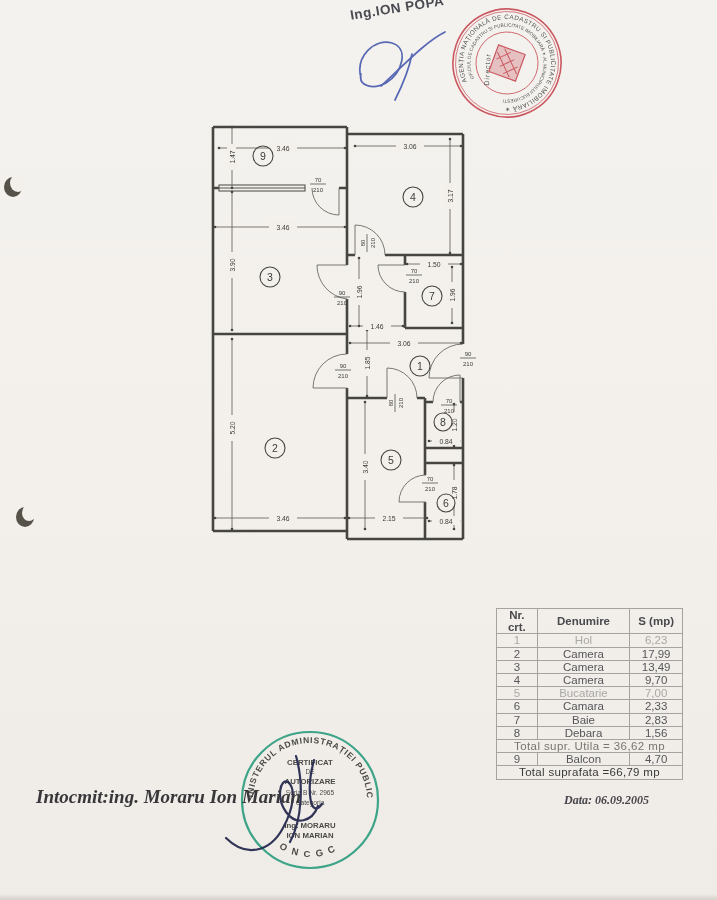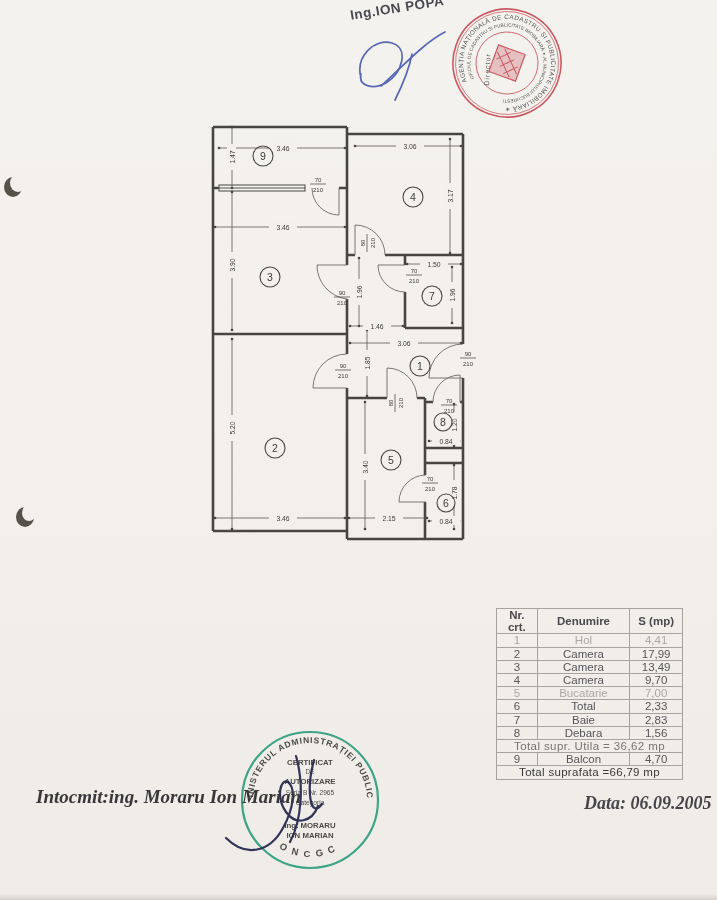--- a/index.html
+++ b/index.html
@@ -37,22 +37,22 @@
     font-size:11.5px;line-height:12.2px;text-align:center;font-weight:normal;}
   #area-table{border:1.5px solid #6f6e6a;}
   #area-table th{font-weight:bold;color:#4a4a4e;}
   #area-table col.c-nr{width:41px;} #area-table col.c-name{width:93px;} #area-table col.c-area{width:53px;}
   tr.faded td{color:#a8a8a6;}
   td.subtotal{text-align:left;padding-left:8px;color:#76756f;letter-spacing:.4px;}
   td.grandtotal{font-weight:bold;font-size:12.5px;color:#3a3a3a;letter-spacing:.3px;}
 
   #prepared-by{position:absolute;left:36px;top:786px;font-family:"Liberation Serif",serif;
     font-style:italic;font-weight:bold;font-size:19px;color:#38373a;text-align:right;}
-  #doc-date{position:absolute;left:584px;top:793px;font-family:"Liberation Serif",serif;
-    font-style:italic;font-weight:bold;font-size:18px;color:#45444a;}
+  #doc-date{position:absolute;left:564px;top:793px;font-family:"Liberation Serif",serif;
+    font-style:italic;font-weight:bold;font-size:12px;color:#45444a;}
   .edge-bottom{position:absolute;left:0;right:0;bottom:0;height:6px;
     background:linear-gradient(180deg,rgba(0,0,0,0),rgba(90,80,70,.18));}
 </style>
 </head>
 <body>
 
 <div id="page">
 
   <svg id="punch-holes" width="60" height="380" viewBox="0 0 60 380">
     <ellipse cx="13" cy="27" rx="9" ry="10" fill="#56524a"></ellipse>
@@ -353,21 +353,21 @@
       </colgroup>
     <tbody>
         <tr>
       <th>Nr. crt.</th>
       <th>Denumire</th>
       <th>S (mp)</th>
     </tr>
     <tr class="faded">
           <td>1</td>
           <td>Hol</td>
-          <td>4,41</td>
+          <td>6,23</td>
         </tr>
     <tr>
           <td>2</td>
           <td>Camera</td>
           <td>17,99</td>
         </tr>
     <tr>
           <td>3</td>
           <td>Camera</td>
           <td>13,49</td>
@@ -377,21 +377,21 @@
           <td>Camera</td>
           <td>9,70</td>
         </tr>
     <tr class="faded">
           <td>5</td>
           <td>Bucatarie</td>
           <td>7,00</td>
         </tr>
     <tr>
           <td>6</td>
-          <td>Total</td>
+          <td>Camara</td>
           <td>2,33</td>
         </tr>
     <tr>
           <td>7</td>
           <td>Baie</td>
           <td>2,83</td>
         </tr>
     <tr>
           <td>8</td>
           <td>Debara</td>

